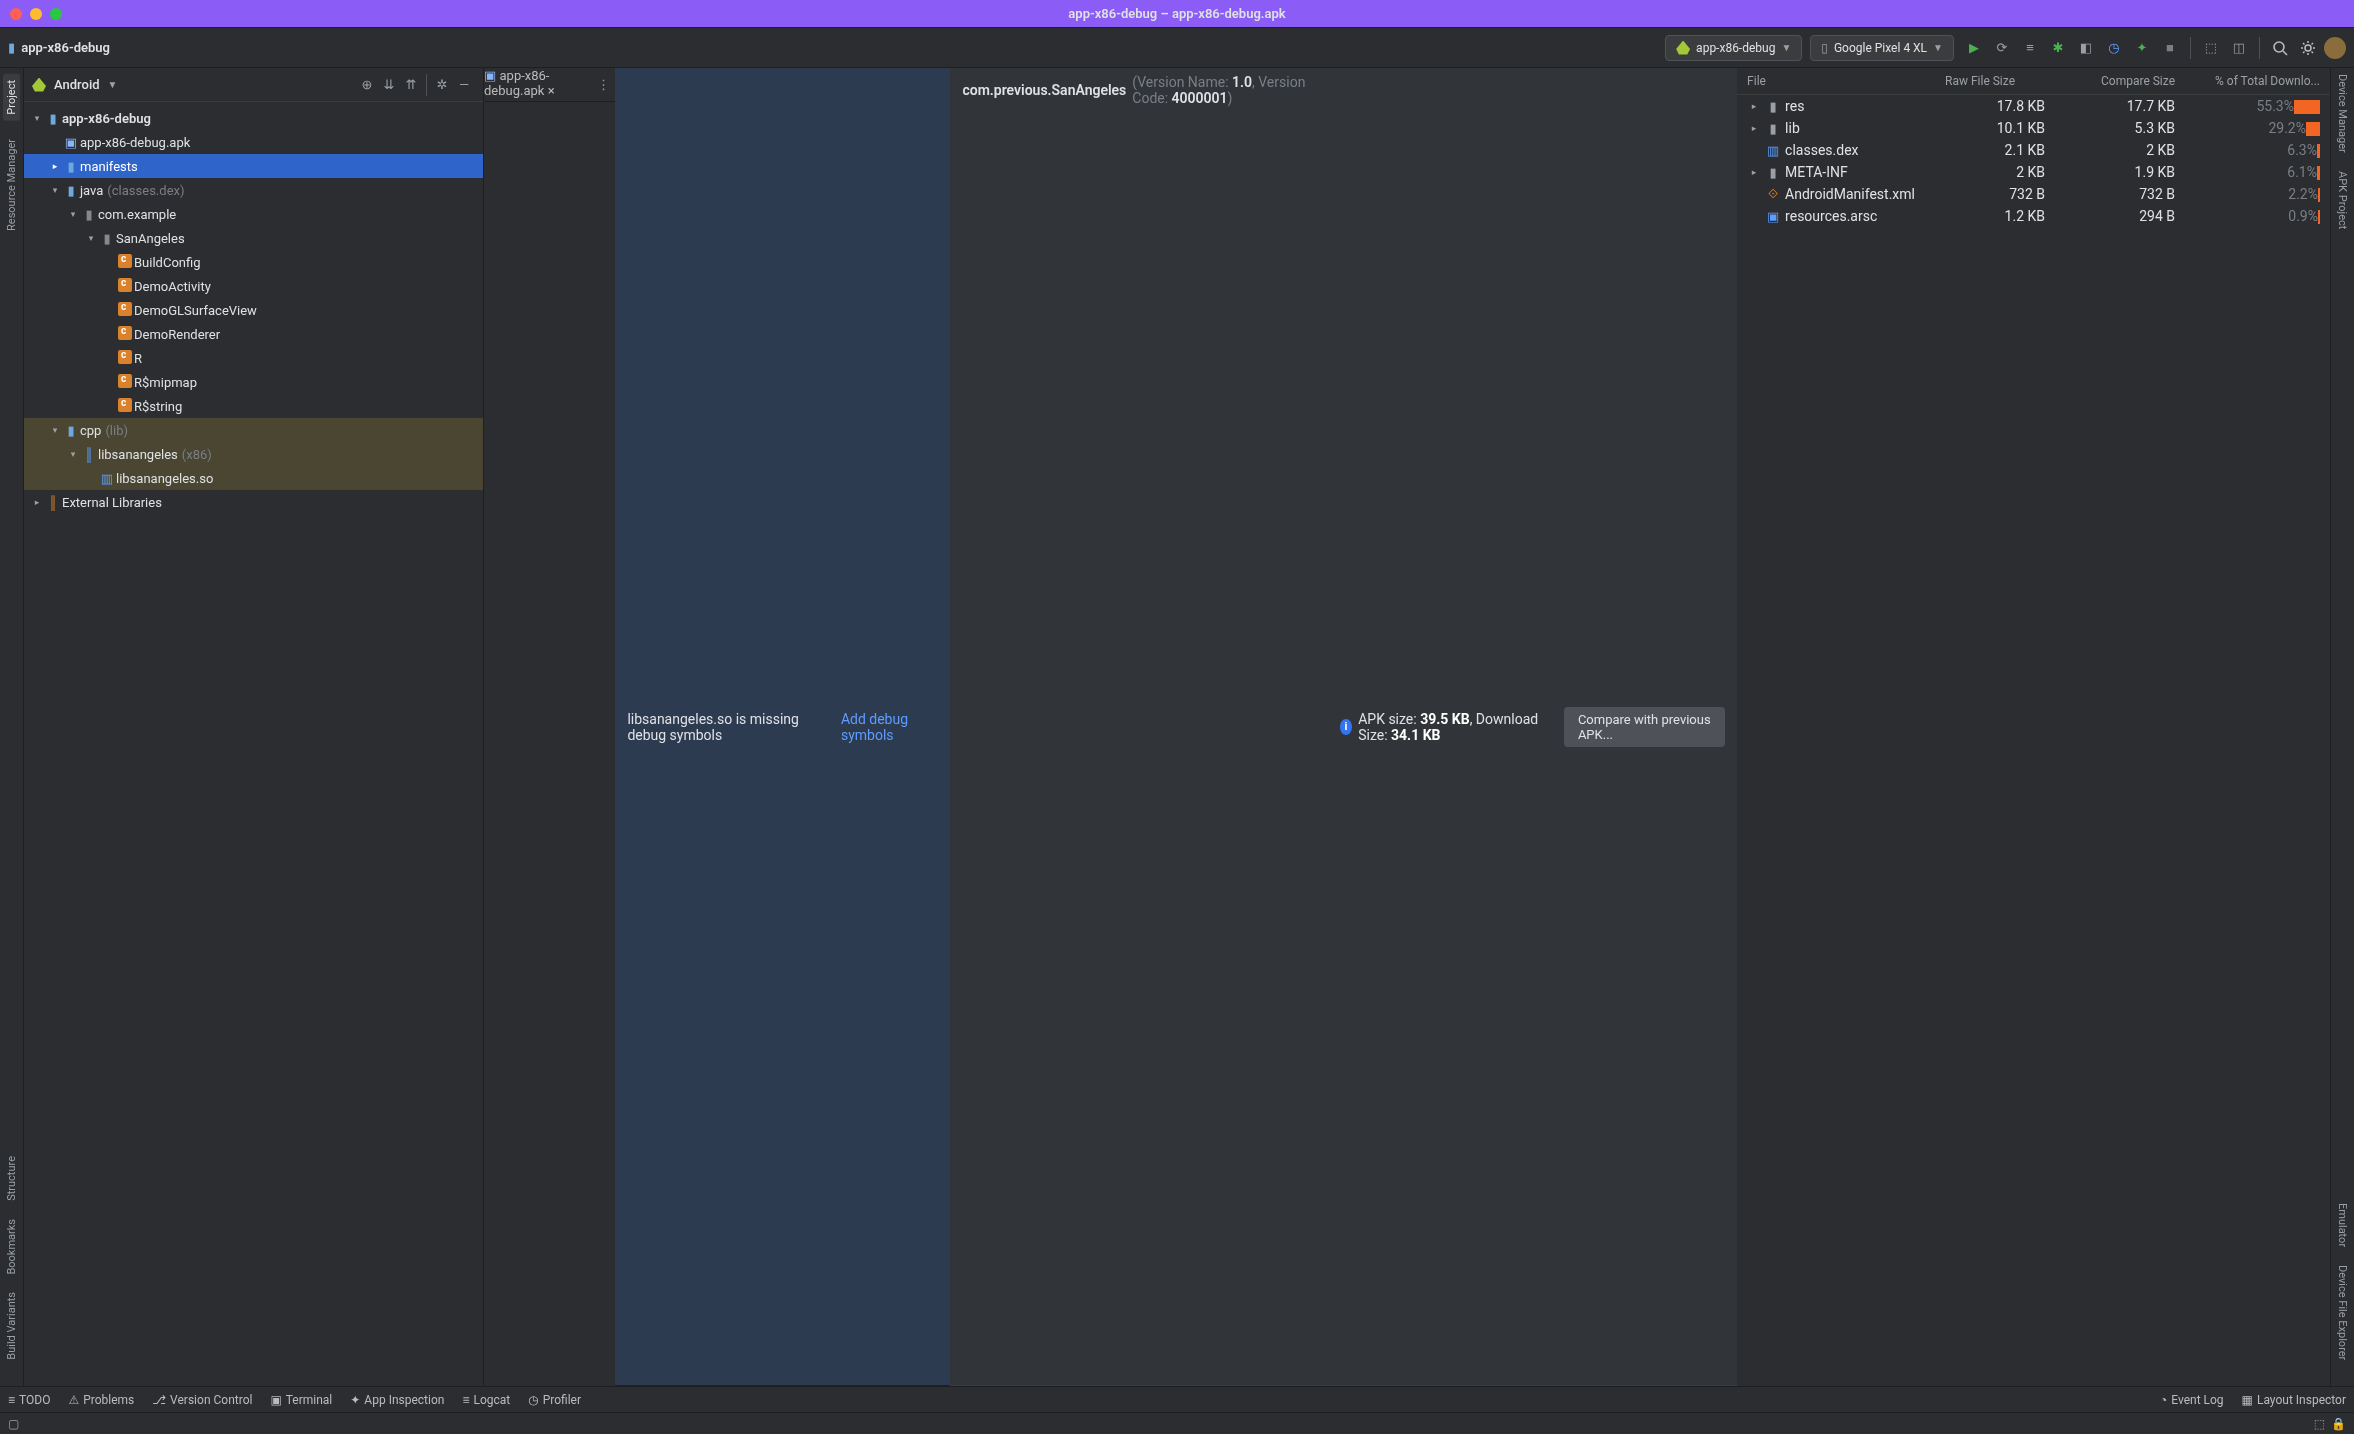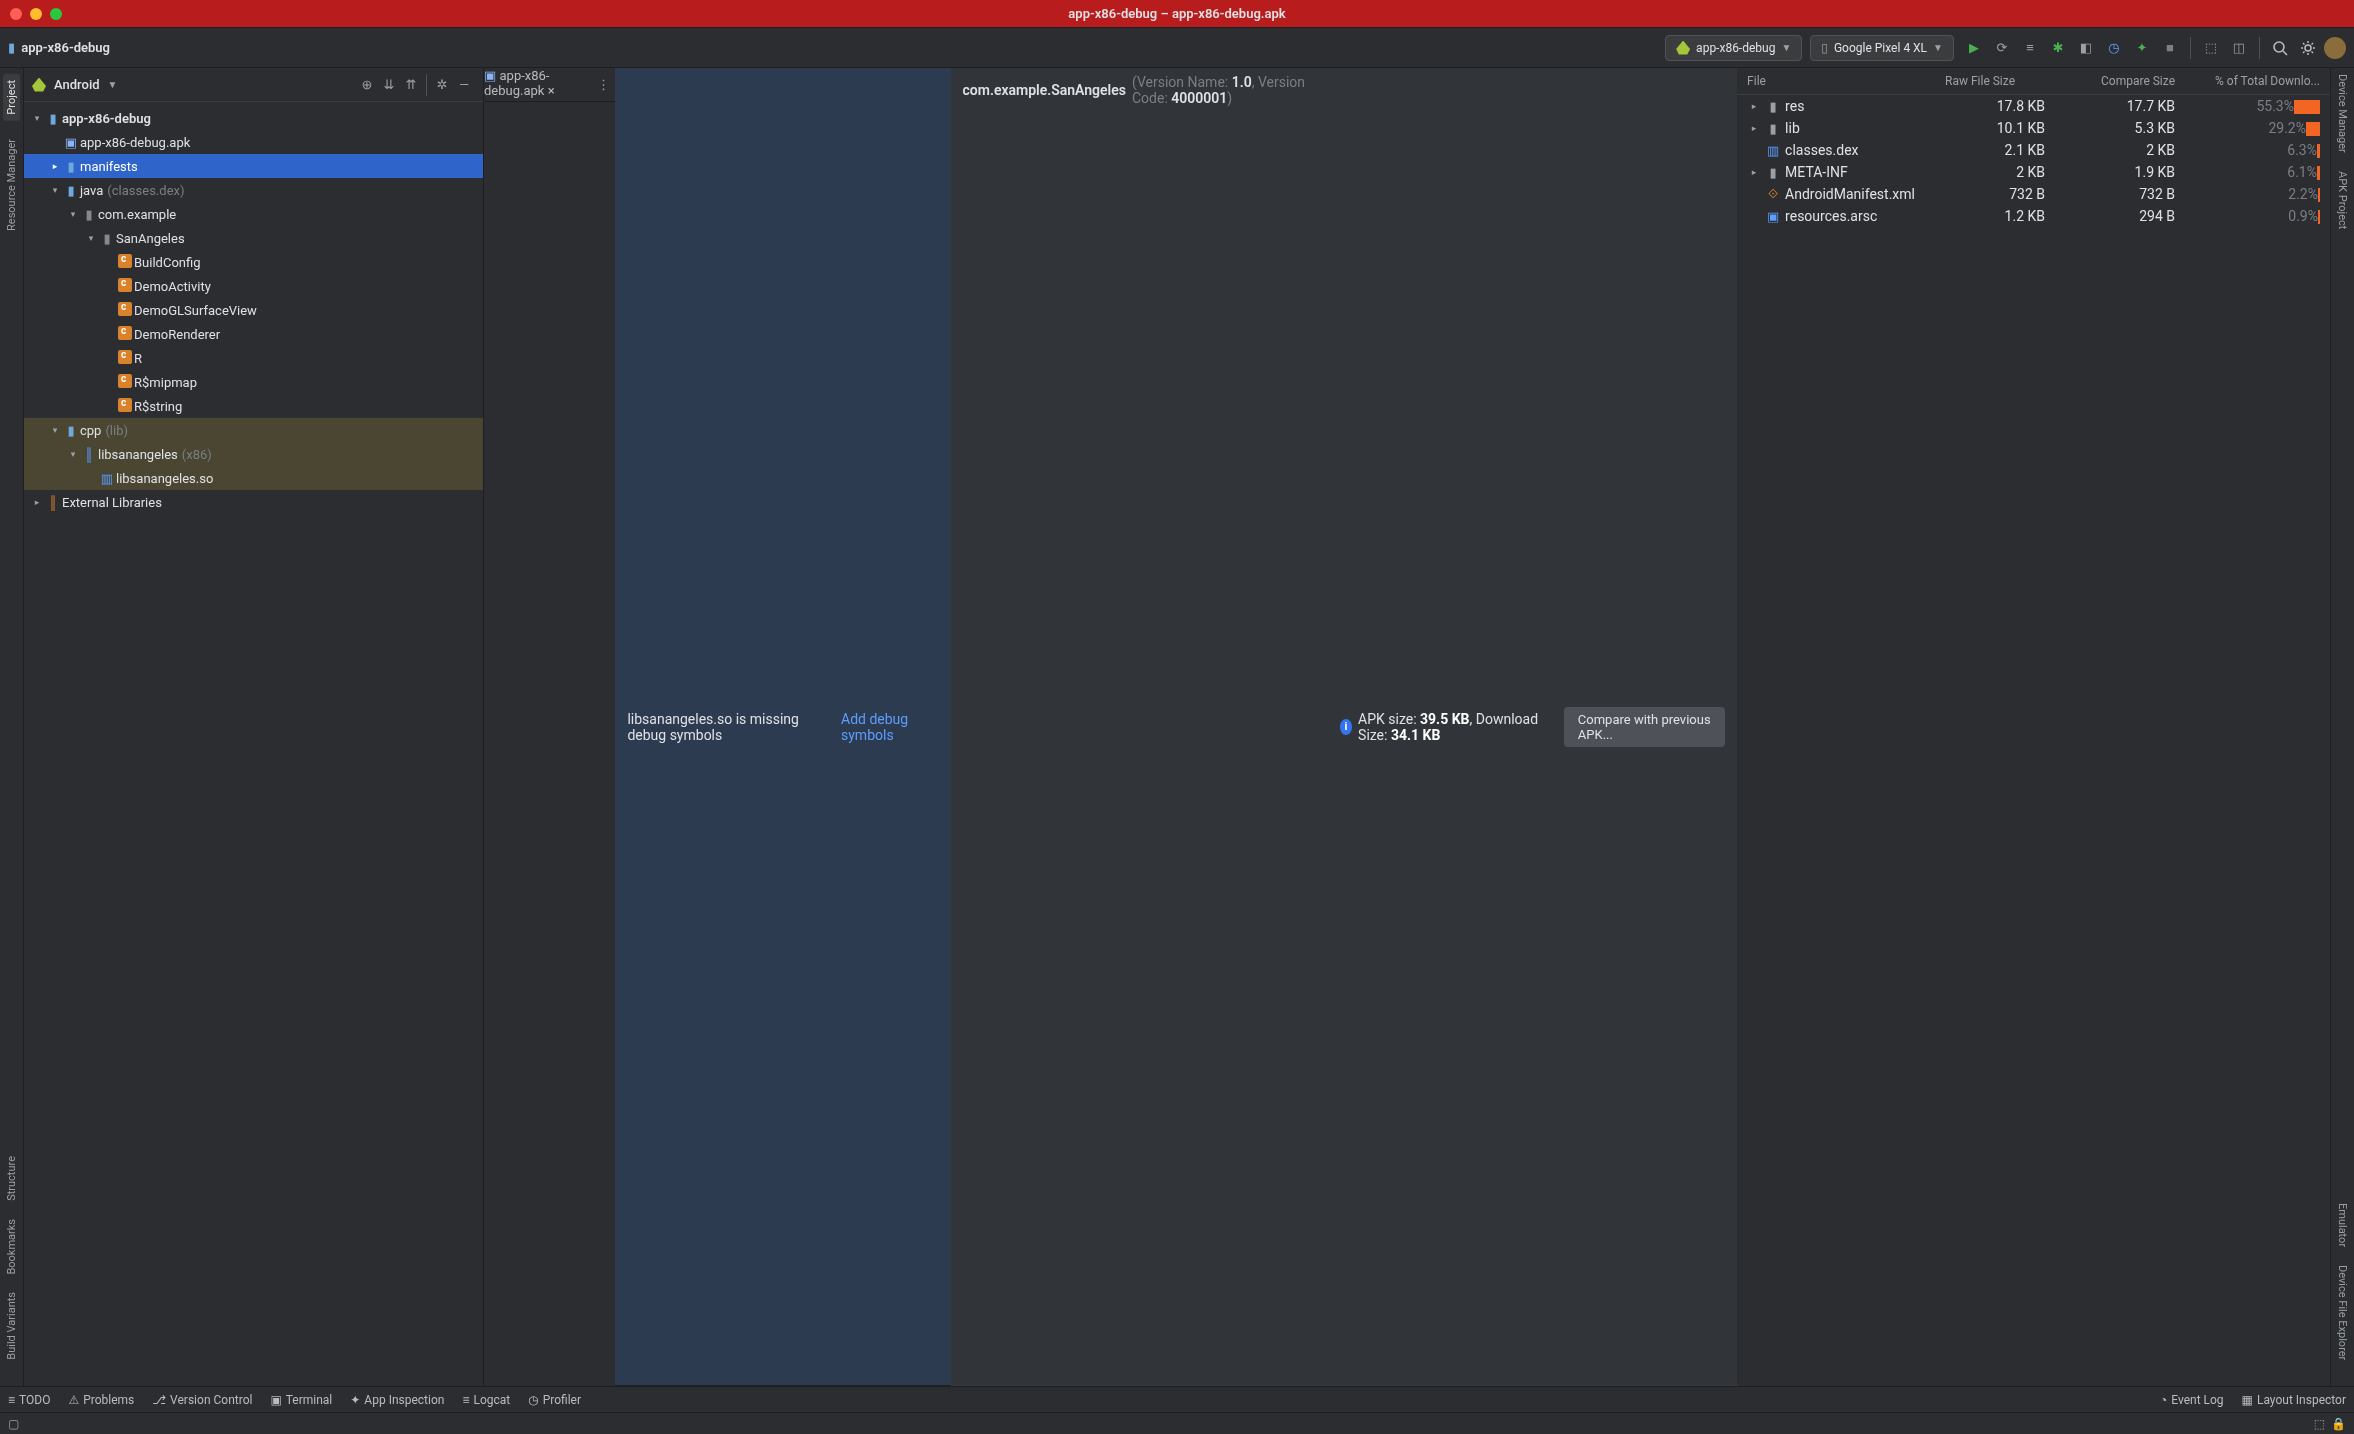--- a/index.html
+++ b/index.html
@@ -9,21 +9,21 @@
     font-size: 13px;
     background: #2b2d30;
     color: #bbbbbb;
     overflow: hidden;
     display: flex;
     flex-direction: column;
   }
   
   .titlebar {
     height: 28px;
-    background: #b91c1c;
+    background: #8b5cf6;
     border-bottom: 1px solid #1e1f22;
     display: flex;
     align-items: center;
     padding: 0 20px;
     color: #dfe1e5;
     position: relative;
   }
   .traffic { display: flex; gap: 8px; position: absolute; left: 10px; }
   .dot { width: 12px; height: 12px; border-radius: 50%; }
   .dot.red { background: #ff5f57; }
@@ -361,21 +361,21 @@
         <span class="close">×</span>
       </div>
       <div class="more">⋮</div>
     </div>
     <div class="banner">
       <span>libsanangeles.so is missing debug symbols</span>
       <span class="link">Add debug symbols</span>
     </div>
     <div class="infobar">
       <div class="row">
-        <span class="title2">com.example.SanAngeles</span>
+        <span class="title2">com.previous.SanAngeles</span>
         <span class="dimtxt">
           <span>(Version Name: </span><span style="color:#dfe1e5;font-weight:600">1.0</span><span>, Version Code: </span><span style="color:#dfe1e5;font-weight:600">4000001</span><span>)</span>
         </span>
       </div>
     </div>
     <div class="sizebar">
       <div class="infospan">
         <span class="infoicon">i</span>
         <span>
           <span>APK size: </span><b style="color:#fff">39.5 KB</b><span>, Download Size: </span><b style="color:#fff">34.1 KB</b>

